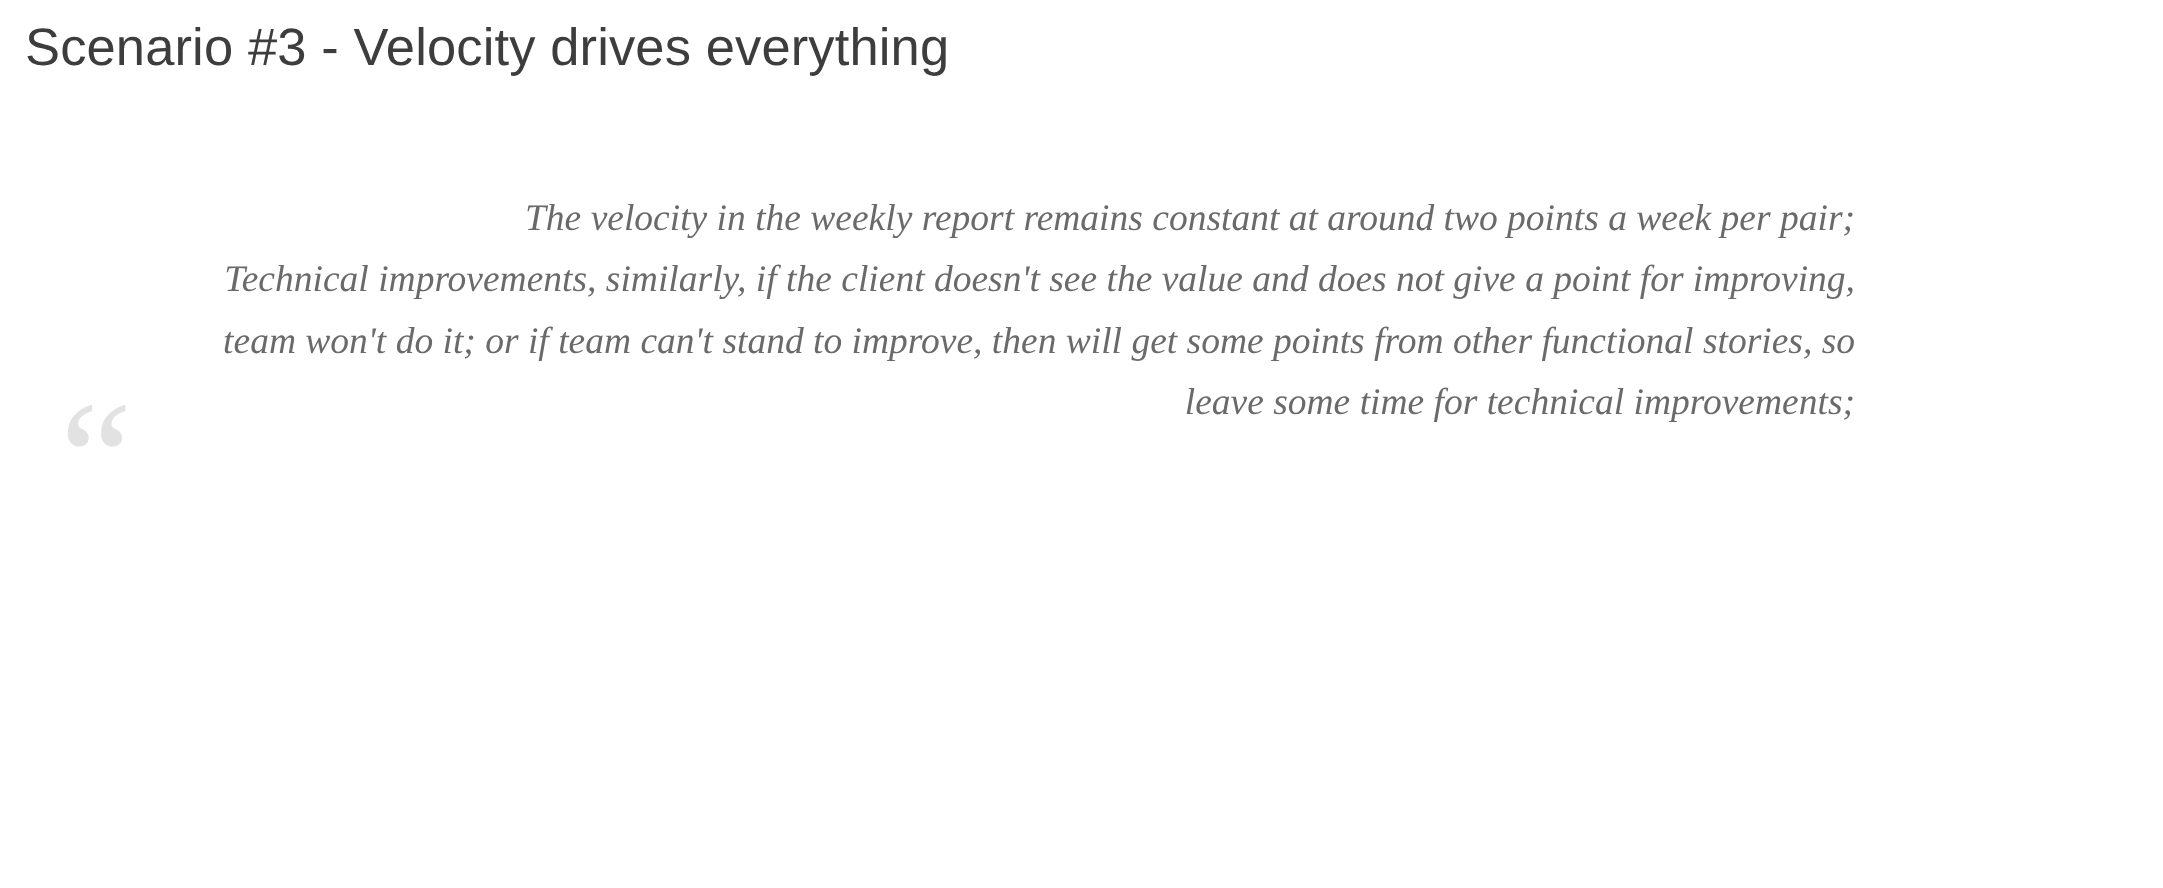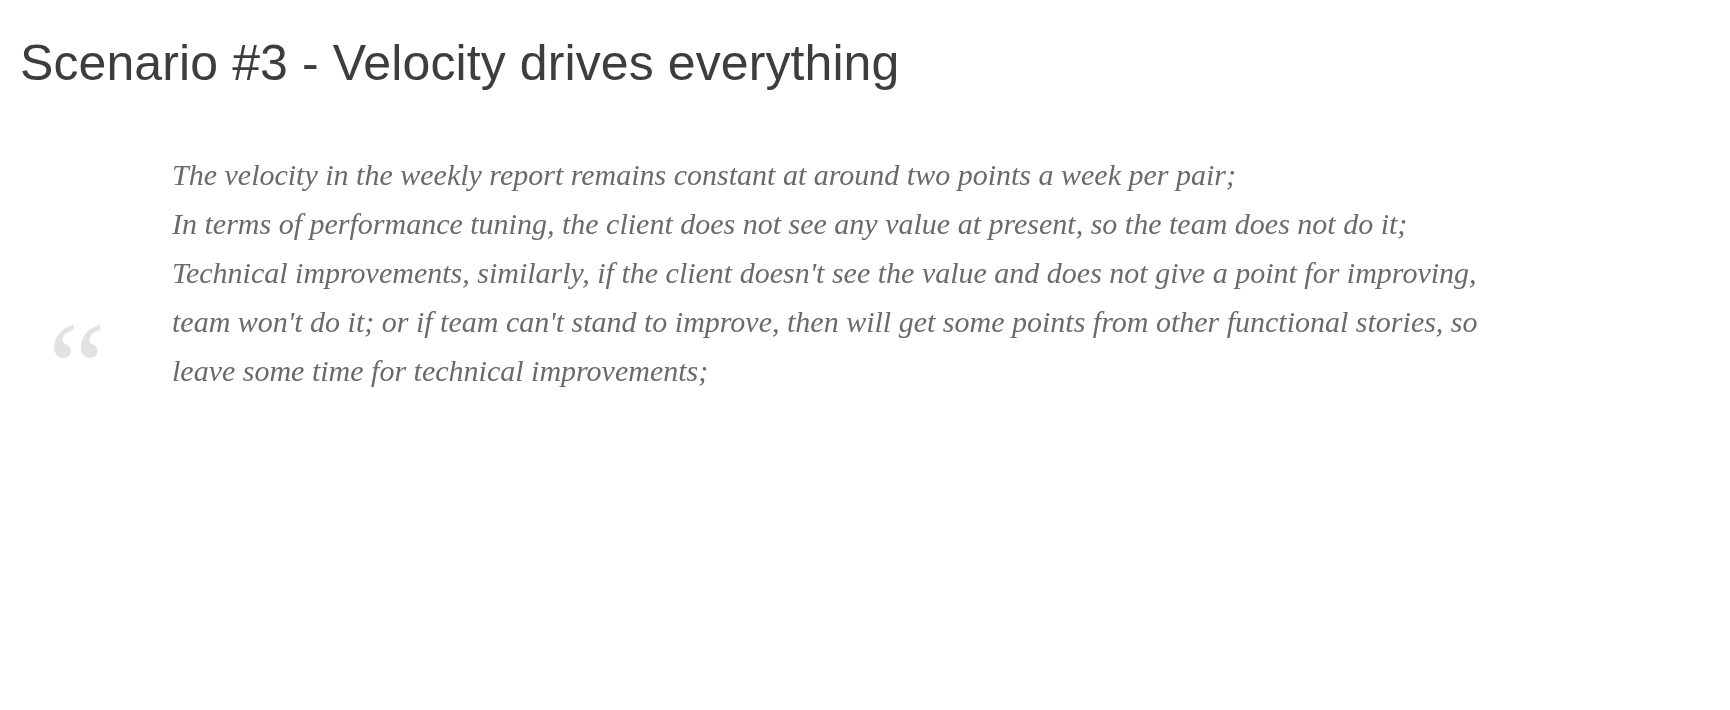--- a/index.html
+++ b/index.html
@@ -15,23 +15,23 @@
   }
   .page {
     position: relative;
     width: 1730px;
     height: 710px;
     background: #ffffff;
   }
   .page-title {
     position: absolute;
     left: 20px;
-    top: 32px;
+    top: 12px;
     font-family: "Liberation Sans", sans-serif;
-    font-size: 50px;
+    font-size: 42px;
     font-weight: 300;
     letter-spacing: 0.1px;
     color: #3d3d3d;
     white-space: nowrap;
     line-height: 1.25;
   }
   .quote-block {
     position: absolute;
     left: 0;
     top: 150px;
@@ -58,35 +58,34 @@
     line-height: 49px;
     color: #6a6a6a;
     text-align: justify;
     text-justify: inter-word;
   }
   .quote-para {
     margin: 0;
     text-align: justify;
   }
   .quote-para.no-justify {
-    text-align: left;
+    text-align: right;
   }
 </style>
 </head>
 <body>
 
 <div class="page">
 
   <div class="page-title">Scenario #3 - Velocity drives everything</div>
 
   <div class="quote-block">
 
     <div class="quote-mark">“</div>
 
     <div class="quote-body">
       <p class="quote-para no-justify">The velocity in the weekly report remains constant at around two points a week per pair;</p>
-      <p class="quote-para no-justify">In terms of performance tuning, the client does not see any value at present, so the team does not do it;</p>
       <p class="quote-para no-justify">Technical improvements, similarly, if the client doesn't see the value and does not give a point for improving, team won't do it; or if team can't stand to improve, then will get some points from other functional stories, so leave some time for technical improvements;</p>
     </div>
 
   </div>
 
 </div>
 
 </body></html>

